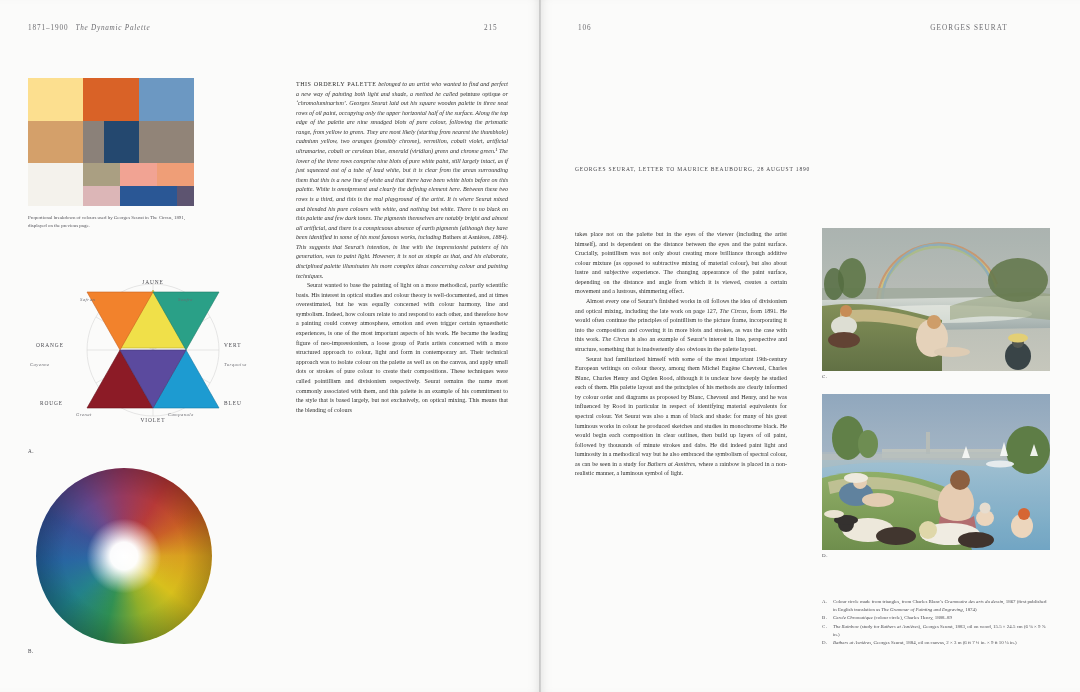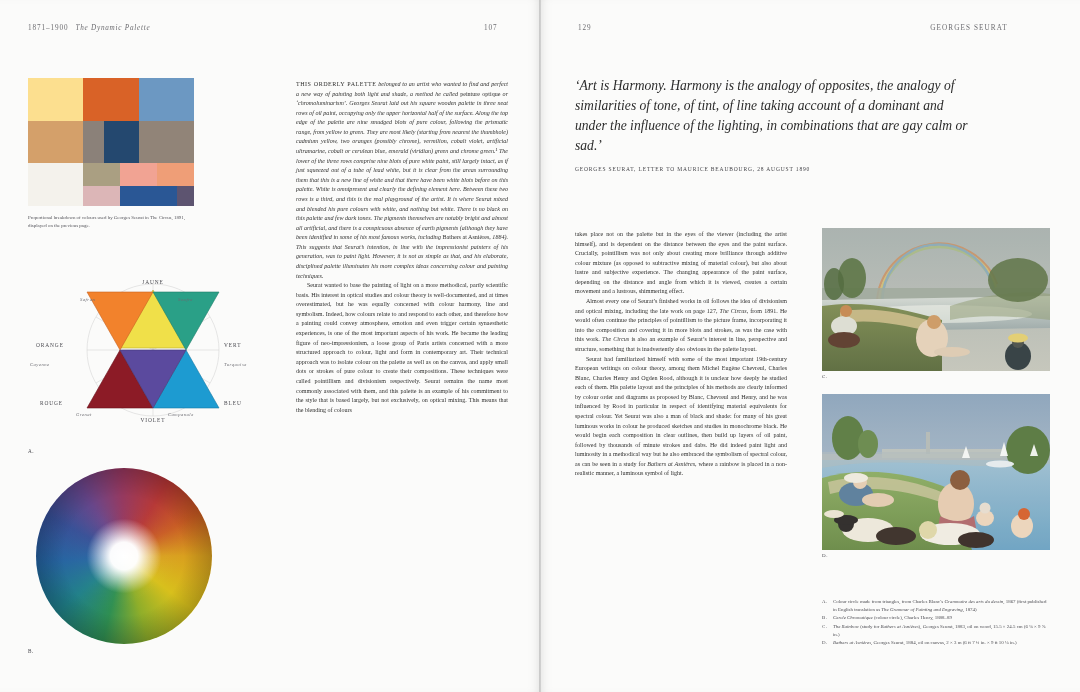--- a/index.html
+++ b/index.html
@@ -88,21 +88,21 @@
 </head>
 <body>
 
 <div class="spread">
 
   <div class="page left">
 
     <div class="runhead" style="left:28px;">
       <span class="era">1871–1900</span><span class="chapter">The Dynamic Palette</span>
     </div>
-    <div class="folio" style="left:484px;">107</div>
+    <div class="folio" style="left:484px;">215</div>
 
     <div class="treemap">
       <div class="tm-cell" style="grid-column:1;grid-row:1;background:#fcdf8f;"></div>
       <div class="tm-cell" style="grid-column:2;grid-row:1;background:#d96227;"></div>
       <div class="tm-cell" style="grid-column:3;grid-row:1;background:#6c98c2;"></div>
 
       <div class="tm-cell" style="grid-column:1;grid-row:2;background:#d4a06a;"></div>
       <div class="tm-cell" style="grid-column:2;grid-row:2;background:#8b8179;">
         <div style="position:absolute;left:38%;top:0;right:-36%;bottom:0;background:#24486f;"></div>
       </div>
@@ -171,24 +171,23 @@
       <p class="first"><span class="opening">THIS ORDERLY PALETTE</span><span style="font-style: italic;"> belonged to an artist who wanted to find and perfect a new way of painting both light and shade, a method he called </span>peinture optique<span style="font-style: italic;"> or ‘chromoluminarism’. Georges Seurat laid out his square wooden palette in three neat rows of oil paint, occupying only the upper horizontal half of the surface. Along the top edge of the palette are nine smudged blots of pure colour, following the prismatic range, from yellow to green. They are most likely (starting from nearest the thumbhole) cadmium yellow, two oranges (possibly chrome), vermilion, cobalt violet, artificial ultramarine, cobalt or cerulean blue, emerald (viridian) green and chrome green.¹ The lower of the three rows comprise nine blots of pure white paint, still largely intact, as if just squeezed out of a tube of lead white, but it is clear from the areas surrounding them that this is a new line of white and that there have been white blots before on this palette. White is omnipresent and clearly the defining element here. Between these two rows is a third, and this is the real playground of the artist. It is where Seurat mixed and blended his pure colours with white, and nothing but white. There is no black on this palette and few dark tones. The pigments themselves are notably bright and almost all artificial, and there is a conspicuous absence of earth pigments (although they have been identified in some of his most famous works, including </span>Bathers at Asnières<span style="font-style: italic;">, 1884). This suggests that Seurat’s intention, in line with the impressionist painters of his generation, was to paint light. However, it is not as simple as that, and his elaborate, disciplined palette illuminates his more complex ideas concerning colour and painting techniques.</span></p>
       <p>Seurat wanted to base the painting of light on a more methodical, partly scientific basis. His interest in optical studies and colour theory is well-documented, and at times overestimated, but he was equally concerned with colour harmony, line and symbolism. Indeed, how colours relate to and respond to each other, and therefore how a painting could convey atmosphere, emotion and even trigger certain synaesthetic experiences, is one of the most important aspects of his work. He became the leading figure of neo-impressionism, a loose group of Paris artists concerned with a more structured approach to colour, light and form in contemporary art. Their technical approach was to isolate colour on the palette as well as on the canvas, and apply small dots or strokes of pure colour to create their compositions. These techniques were called pointillism and divisionism respectively. Seurat remains the name most commonly associated with them, and this palette is an example of his commitment to the style that is based largely, but not exclusively, on optical mixing. This means that the blending of colours</p>
     </div>
   </div>
 
   <div class="page right">
   </div>
 
   <div class="gutter"></div>
 
-  <div class="folio" style="left:578px;">129</div>
+  <div class="folio" style="left:578px;">106</div>
   <div class="runhead smallcaps" style="left:888px;text-align:center;width:162px;">GEORGES SEURAT</div>
 
-  <div class="quote">‘Art is Harmony. Harmony is the analogy of opposites, the analogy of similarities of tone, of tint, of line taking account of a dominant and under the influence of the lighting, in combinations that are gay calm or sad.’</div>
   <div class="quote-attr">GEORGES SEURAT, LETTER TO MAURICE BEAUBOURG, 28 AUGUST 1890</div>
 
   <div class="col" style="left:575px;top:230px;width:212px;">
     <p class="first">takes place not on the palette but in the eyes of the viewer (including the artist himself), and is dependent on the distance between the eyes and the paint surface. Crucially, pointillism was not only about creating more brilliance through additive colour mixture (as opposed to subtractive mixing of material colour), but also about lustre and subjective experience. The changing appearance of the paint surface, depending on the distance and angle from which it is viewed, creates a certain movement and a lustrous, shimmering effect.</p>
     <p>Almost every one of Seurat’s finished works in oil follows the idea of divisionism and optical mixing, including the late work on page 127, <span style="font-style: italic;">The Circus</span>, from 1891. He would often continue the principles of pointillism to the picture frame, incorporating it into the composition and covering it in more blots and strokes, as was the case with this work. <span style="font-style: italic;">The Circus</span> is also an example of Seurat’s interest in line, perspective and structure, something that is inadvertently also obvious in the palette layout.</p>
     <p>Seurat had familiarized himself with some of the most important 19th-century European writings on colour theory, among them Michel Eugène Chevreul, Charles Blanc, Charles Henry and Ogden Rood, although it is unclear how deeply he studied each of them. His palette layout and the principles of his methods are clearly informed by colour order and diagrams as proposed by Blanc, Chevreul and Henry, and he was influenced by Rood in particular in respect of identifying material equivalents for spectral colour. Yet Seurat was also a man of black and shade: for many of his great luminous works in colour he produced sketches and studies in monochrome black. He would begin each composition in clear outlines, then build up layers of oil paint, followed by thousands of minute strokes and dabs. He did indeed paint light and luminosity in a methodical way but he also embraced the symbolism of spectral colour, as can be seen in a study for <span style="font-style: italic;">Bathers at Asnières</span>, where a rainbow is placed in a non-realistic manner, a luminous symbol of light.</p>
   </div>
 
   <div class="plate" style="left:822px;top:228px;width:228px;height:143px;">
     <svg width="228" height="143" viewBox="0 0 228 143">

